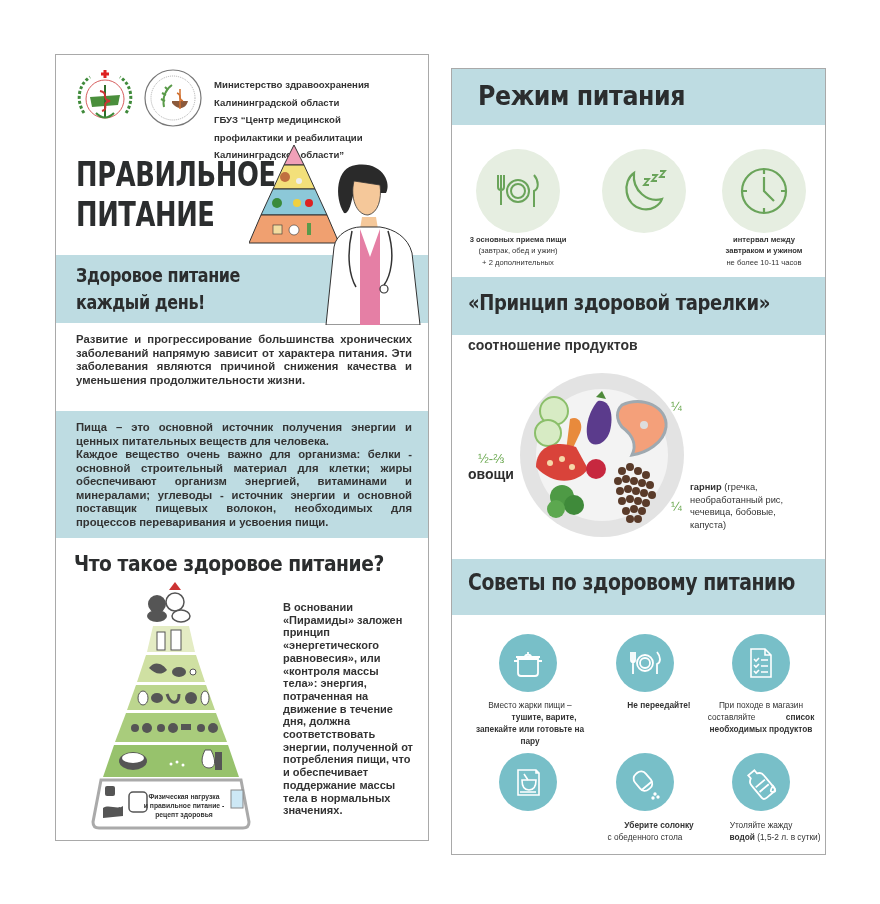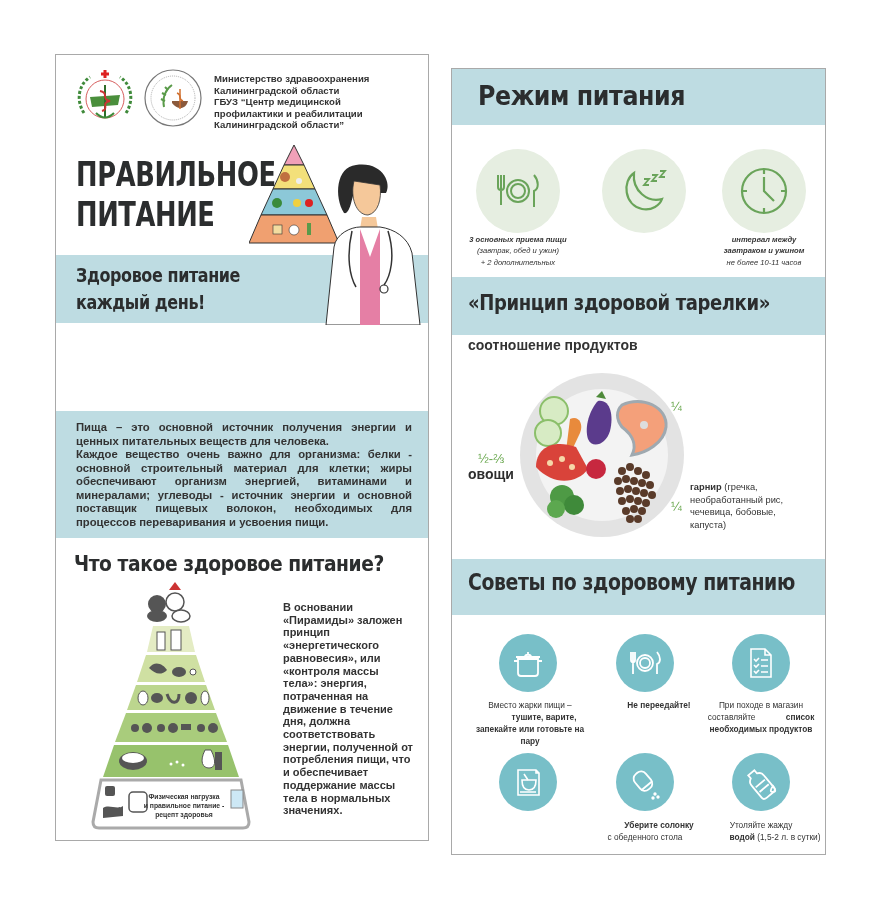--- a/index.html
+++ b/index.html
@@ -8,37 +8,37 @@
   .panel { position: absolute; top: 54px; height: 787px; border: 1px solid #a9a9a9; background: #fff; overflow: hidden; }
   #left { left: 55px; width: 374px; }
   #right { left: 451px; width: 375px; margin-top: 14px; }
   .band { background: #bedce2; position: absolute; left: 0; right: 0; }
   .abs { position: absolute; }
   .cond { font-family: "DejaVu Sans", sans-serif; font-weight: bold; transform-origin: left top; letter-spacing: -0.5px; color: #2b2d2e; white-space: nowrap; }
 
   
   .logo { position: absolute; top: 12px; width: 62px; height: 62px; }
   .ministry { position: absolute; left: 158px; top: 18px; font-size: 9.6px; font-weight: bold; line-height: 11.5px; color: #333; }
-  .ministry div { white-space: nowrap; }
+  .ministry div { white-space: nowrap; margin-top: 6px; }
 
   .title { left: 20px; top: 100px; font-size: 33px; line-height: 40px; transform: scaleX(0.78); }
   .band1 { top: 200px; height: 68px; }
   .subtitle { left: 20px; top: 207px; font-size: 19.5px; line-height: 27px; transform: scaleX(0.82); }
 
   .para { position: absolute; left: 20px; width: 336px; font-size: 11.3px; font-weight: bold; line-height: 13.5px; text-align: justify; color: #333; }
   .band2 { top: 356px; height: 127px; }
 
   .h2 { left: 18px; top: 496px; font-size: 22px; transform: scaleX(0.85); }
   .pyr-text { position: absolute; left: 227px; top: 546px; width: 130px; font-size: 11px; font-weight: bold; line-height: 12.7px; color: #333; }
 
   
   .bandR1 { top: 0; height: 56px; }
   .hR1 { left: 26px; top: 11px; font-size: 27px; transform: scaleX(0.88); }
   .meal { position: absolute; top: 80px; width: 84px; height: 84px; border-radius: 50%; background: #e6eee1; display: flex; align-items: center; justify-content: center; }
-  .meal-cap { position: absolute; top: 165px; width: 126px; font-size: 7.6px; line-height: 11.3px; text-align: center; color: #333; font-style: italic; }
+  .meal-cap { position: absolute; top: 165px; width: 126px; font-size: 7.6px; line-height: 11.3px; text-align: center; color: #333; }
   .bandR2 { top: 208px; height: 58px; }
   .hR2 { left: 16px; top: 221px; font-size: 22px; transform: scaleX(0.82); }
   .ratio-label { left: 16px; top: 268px; font-size: 14px; font-weight: bold; color: #333; }
   .frac { color: #6aa84f; font-size: 13px; }
   .plate-note { position: absolute; font-size: 9.3px; line-height: 12.7px; color: #333; }
   .bandR3 { top: 490px; height: 56px; }
   .hR3 { left: 16px; top: 500px; font-size: 23px; transform: scaleX(0.82); }
   .tip { position: absolute; width: 58px; height: 58px; border-radius: 50%; background: #78bfc8; display: flex; align-items: center; justify-content: center; }
   .tip-cap { position: absolute; width: 126px; font-size: 8.3px; line-height: 12px; text-align: center; color: #333; }
   .tip-cap b { font-weight: bold; padding-left: 28px; }
@@ -114,20 +114,21 @@
       <path d="M38 24 C34 40 40 58 52 58 C62 56 66 42 64 28 Z" fill="#f5c89a" stroke="#333" stroke-width="0.8"></path>
       <path d="M46 60 L60 60 L62 72 L44 72 Z" fill="#f5c89a"></path>
       <path d="M10 168 L18 90 C20 76 36 70 44 70 L64 70 C78 72 92 80 96 96 L104 168 Z" fill="#fff" stroke="#333" stroke-width="1"></path>
       <path d="M44 72 L54 100 L64 72 L64 168 L44 168 Z" fill="#e57fa5"></path>
       <path d="M36 74 C30 100 34 120 40 130" stroke="#333" stroke-width="1.5" fill="none"></path>
       <path d="M72 74 C80 100 74 120 68 128" stroke="#333" stroke-width="1.5" fill="none"></path>
       <circle cx="68" cy="132" r="4" fill="none" stroke="#333" stroke-width="1.2"></circle>
     </svg>
   </div>
 
+  <p class="para" style="top:278px;">Развитие и прогрессирование большинства хронических заболеваний напрямую зависит от характера питания. Эти заболевания являются причиной снижения качества и уменьшения продолжительности жизни.</p>
 
   <div class="band band2"></div>
   <p class="para" style="top:366px;">Пища – это основной источник получения энергии и ценных питательных веществ для человека.</p>
   <p class="para" style="top:393px;">Каждое вещество очень важно для организма: белки - основной строительный материал для клетки; жиры обеспечивают организм энергией, витаминами и минералами; углеводы - источник энергии и основной поставщик пищевых волокон, необходимых для процессов переваривания и усвоения пищи.</p>
 
   <div class="abs cond h2">Что такое здоровое питание?</div>
 
   <div class="abs" style="left:15px; top:527px; width:200px; height:248px;">
     <svg width="200" height="248" viewBox="0 0 200 248">
 

